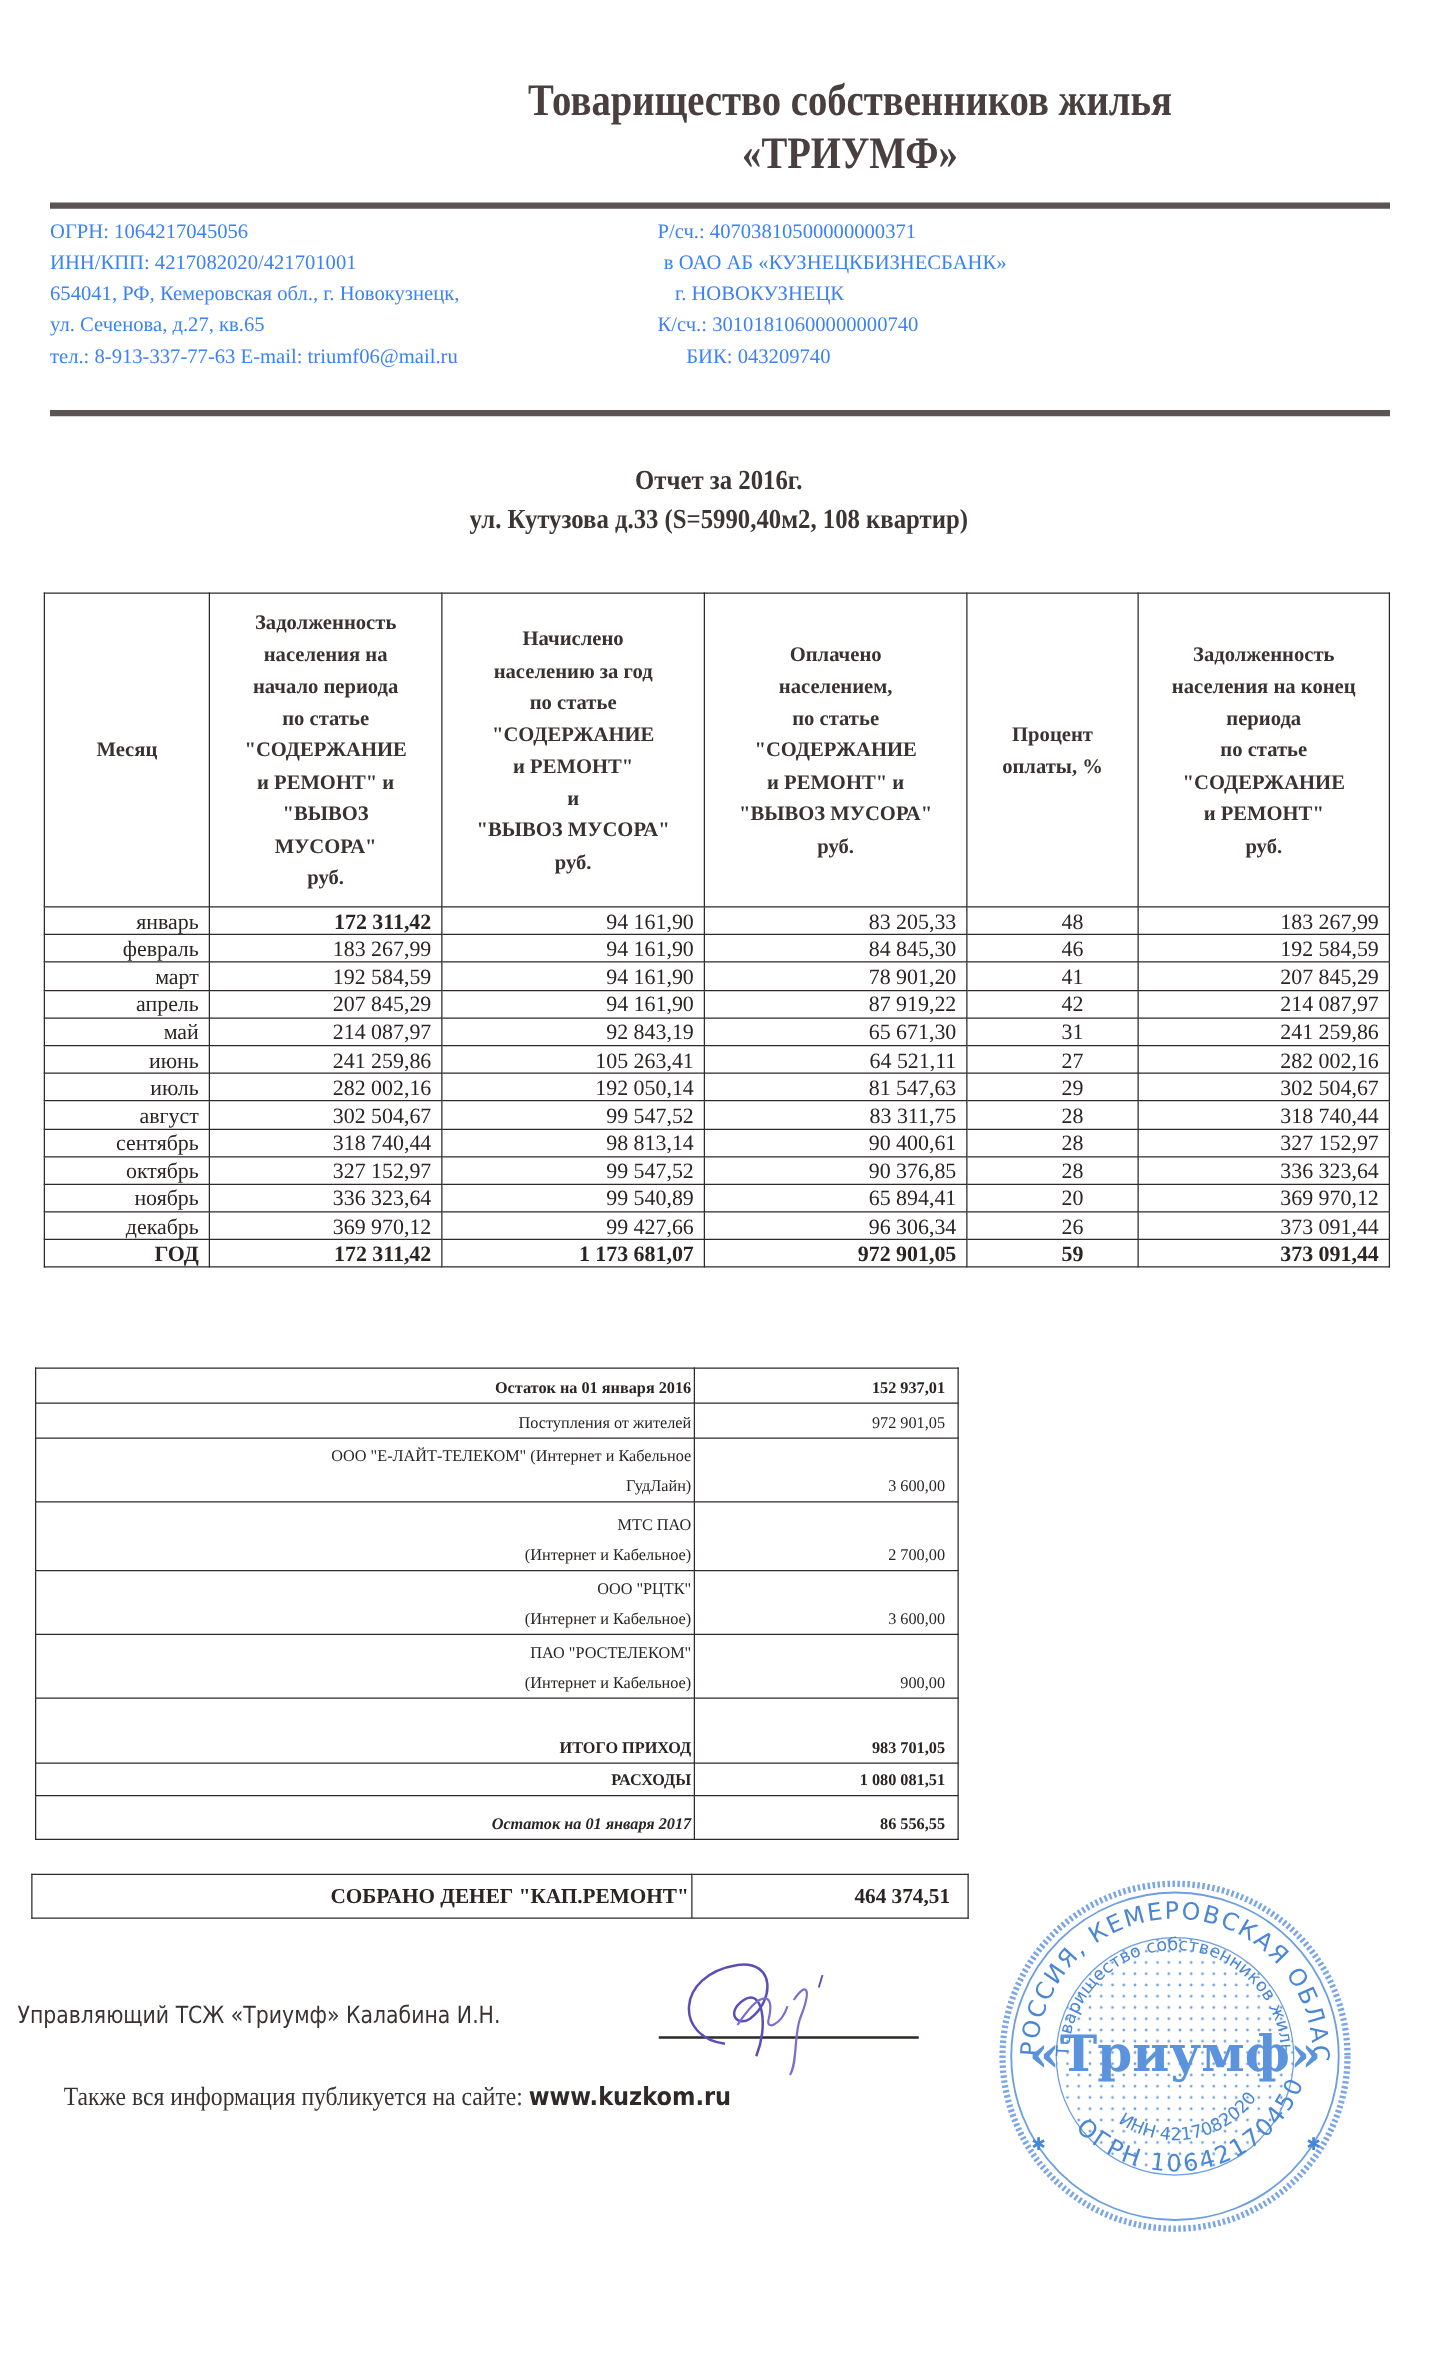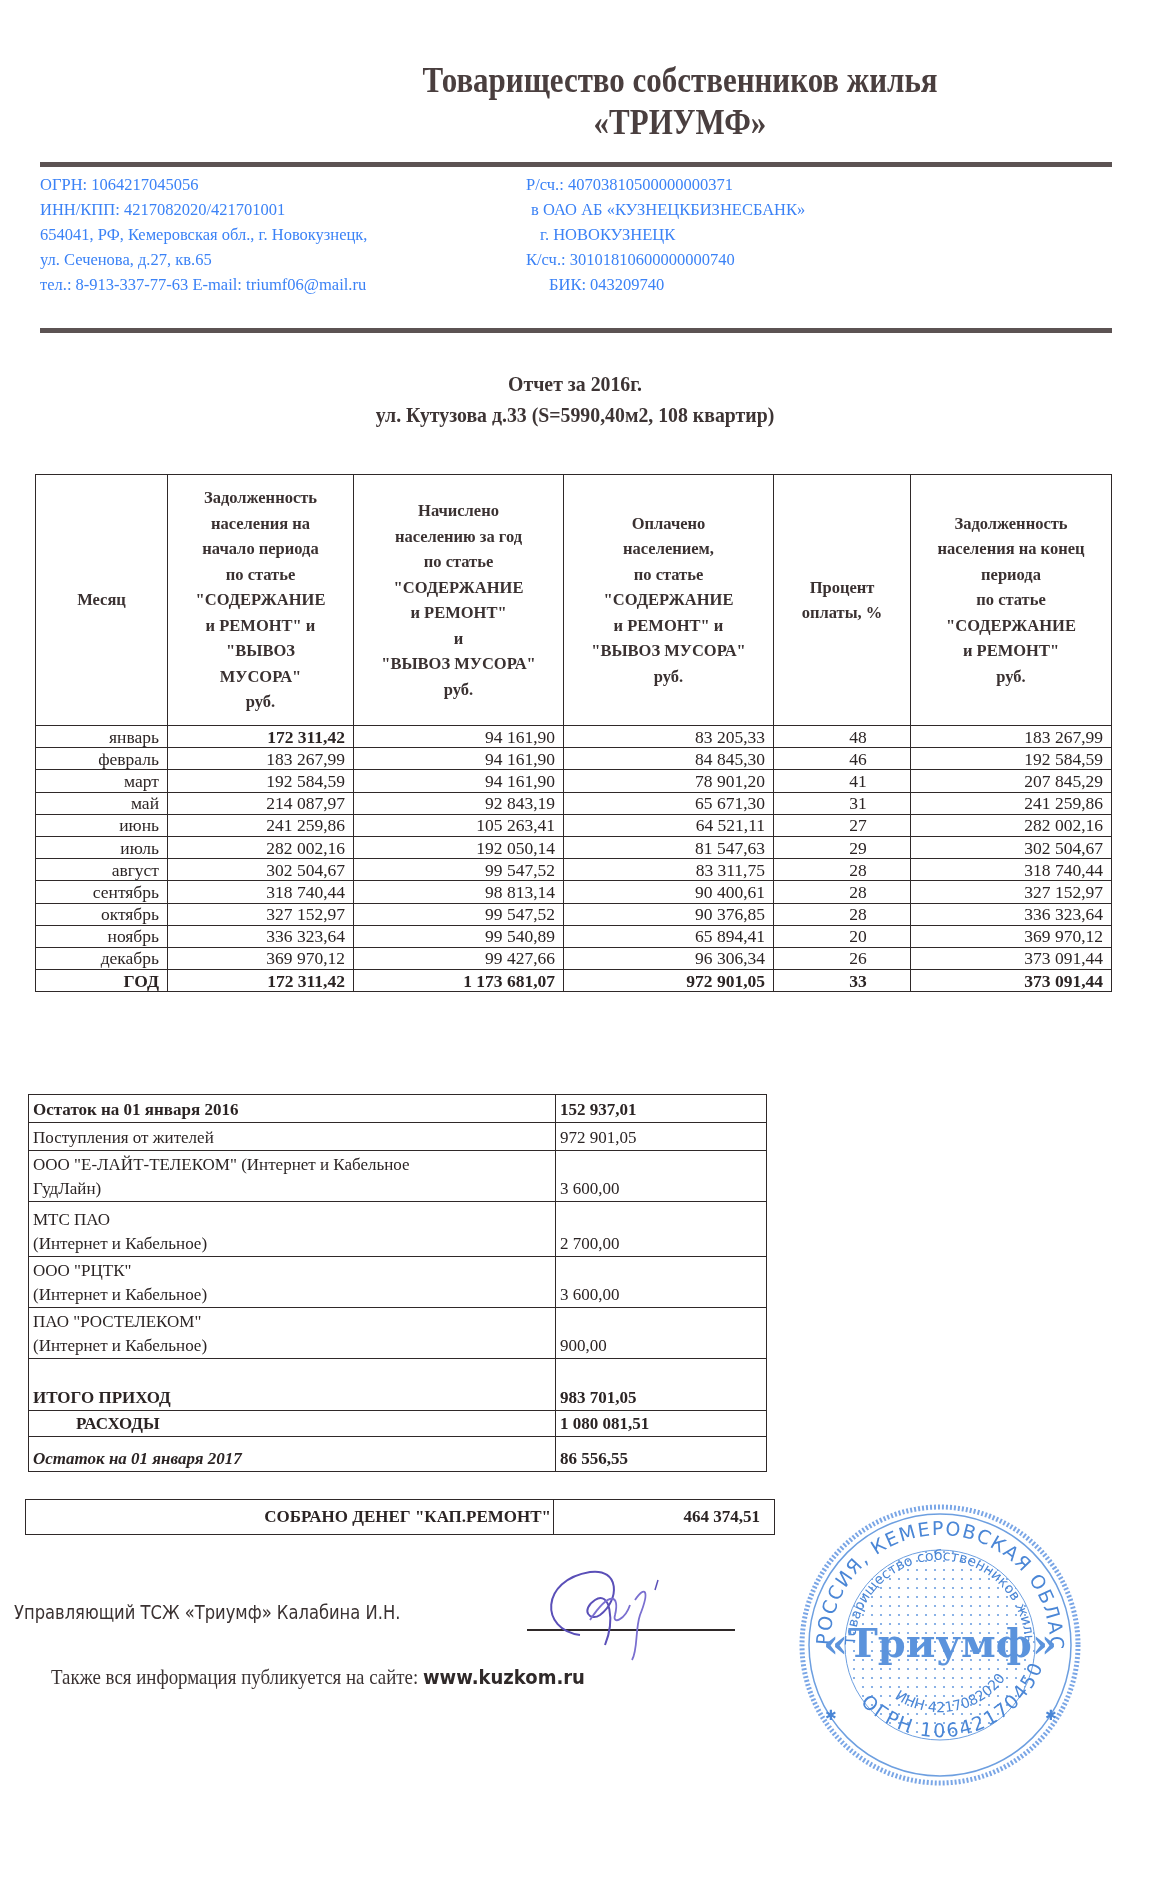--- a/index.html
+++ b/index.html
@@ -24,22 +24,22 @@
   .main { position:absolute; left:35px; top:474px; width:1076px; table-layout:fixed; }
   .main td, .main th { border:1.6px solid #2f2929; padding:0 8px; font-size:17.5px; }
   .main th { font-weight:bold; text-align:center; vertical-align:middle;
              font-size:16.5px; line-height:25.5px; color:#3a3131; height:250px; padding:0 2px; }
   .main td { height:21.2px; line-height:20px; text-align:right; white-space:nowrap; }
   .main td.pct { text-align:center; padding-left:40px; }
   .main tr.total td { font-weight:bold; }
   .main td.bold { font-weight:bold; }
 
   .bal { position:absolute; left:28px; top:1094px; width:738px; table-layout:fixed; }
-  .bal td { border:1.6px solid #2f2929; font-size:17px; line-height:24px;
-            padding:0 10px 0 4px; vertical-align:bottom; }
+  .bal td { border:1.6px solid #2f2929; font-size:13px; line-height:24px;
+            text-align:right; padding:0 10px 0 4px; vertical-align:bottom; }
   .bal td.lbl { padding-right:2px; }
   .bal td.b { font-weight:bold; }
 
   .kap { position:absolute; left:25px; top:1499px; width:749px; table-layout:fixed; }
   .kap td { border:1.6px solid #2f2929; font-size:17px; height:34px;
             text-align:right; padding:0 14px 0 4px; font-weight:bold; vertical-align:middle; }
   .kap td.lbl { padding-right:2px; }
 
   .signer { left:14px; top:1601px; font-family:"DejaVu Sans", sans-serif;
             font-size:19px; color:#3a3232; transform:scaleX(0.86); transform-origin:left; white-space:nowrap; }
@@ -155,20 +155,28 @@
       </tr>
       <tr>
         <td>март</td>
         <td>192 584,59</td>
         <td>94 161,90</td>
         <td>78 901,20</td>
         <td class="pct">41</td>
         <td>207 845,29</td>
       </tr>
       <tr>
+        <td>апрель</td>
+        <td>207 845,29</td>
+        <td>94 161,90</td>
+        <td>87 919,22</td>
+        <td class="pct">42</td>
+        <td>214 087,97</td>
+      </tr>
+      <tr>
         <td>май</td>
         <td>214 087,97</td>
         <td>92 843,19</td>
         <td>65 671,30</td>
         <td class="pct">31</td>
         <td>241 259,86</td>
       </tr>
       <tr>
         <td>июнь</td>
         <td>241 259,86</td>
@@ -223,21 +231,21 @@
         <td>99 427,66</td>
         <td>96 306,34</td>
         <td class="pct">26</td>
         <td>373 091,44</td>
       </tr>
       <tr class="total">
         <td>ГОД</td>
         <td>172 311,42</td>
         <td>1 173 681,07</td>
         <td>972 901,05</td>
-        <td class="pct">33</td>
+        <td class="pct">59</td>
         <td>373 091,44</td>
       </tr>
     </tbody>
 </table>
 
 <table class="bal">
   <colgroup>
       <col style="width:527px">
       <col style="width:211px">
     </colgroup>

